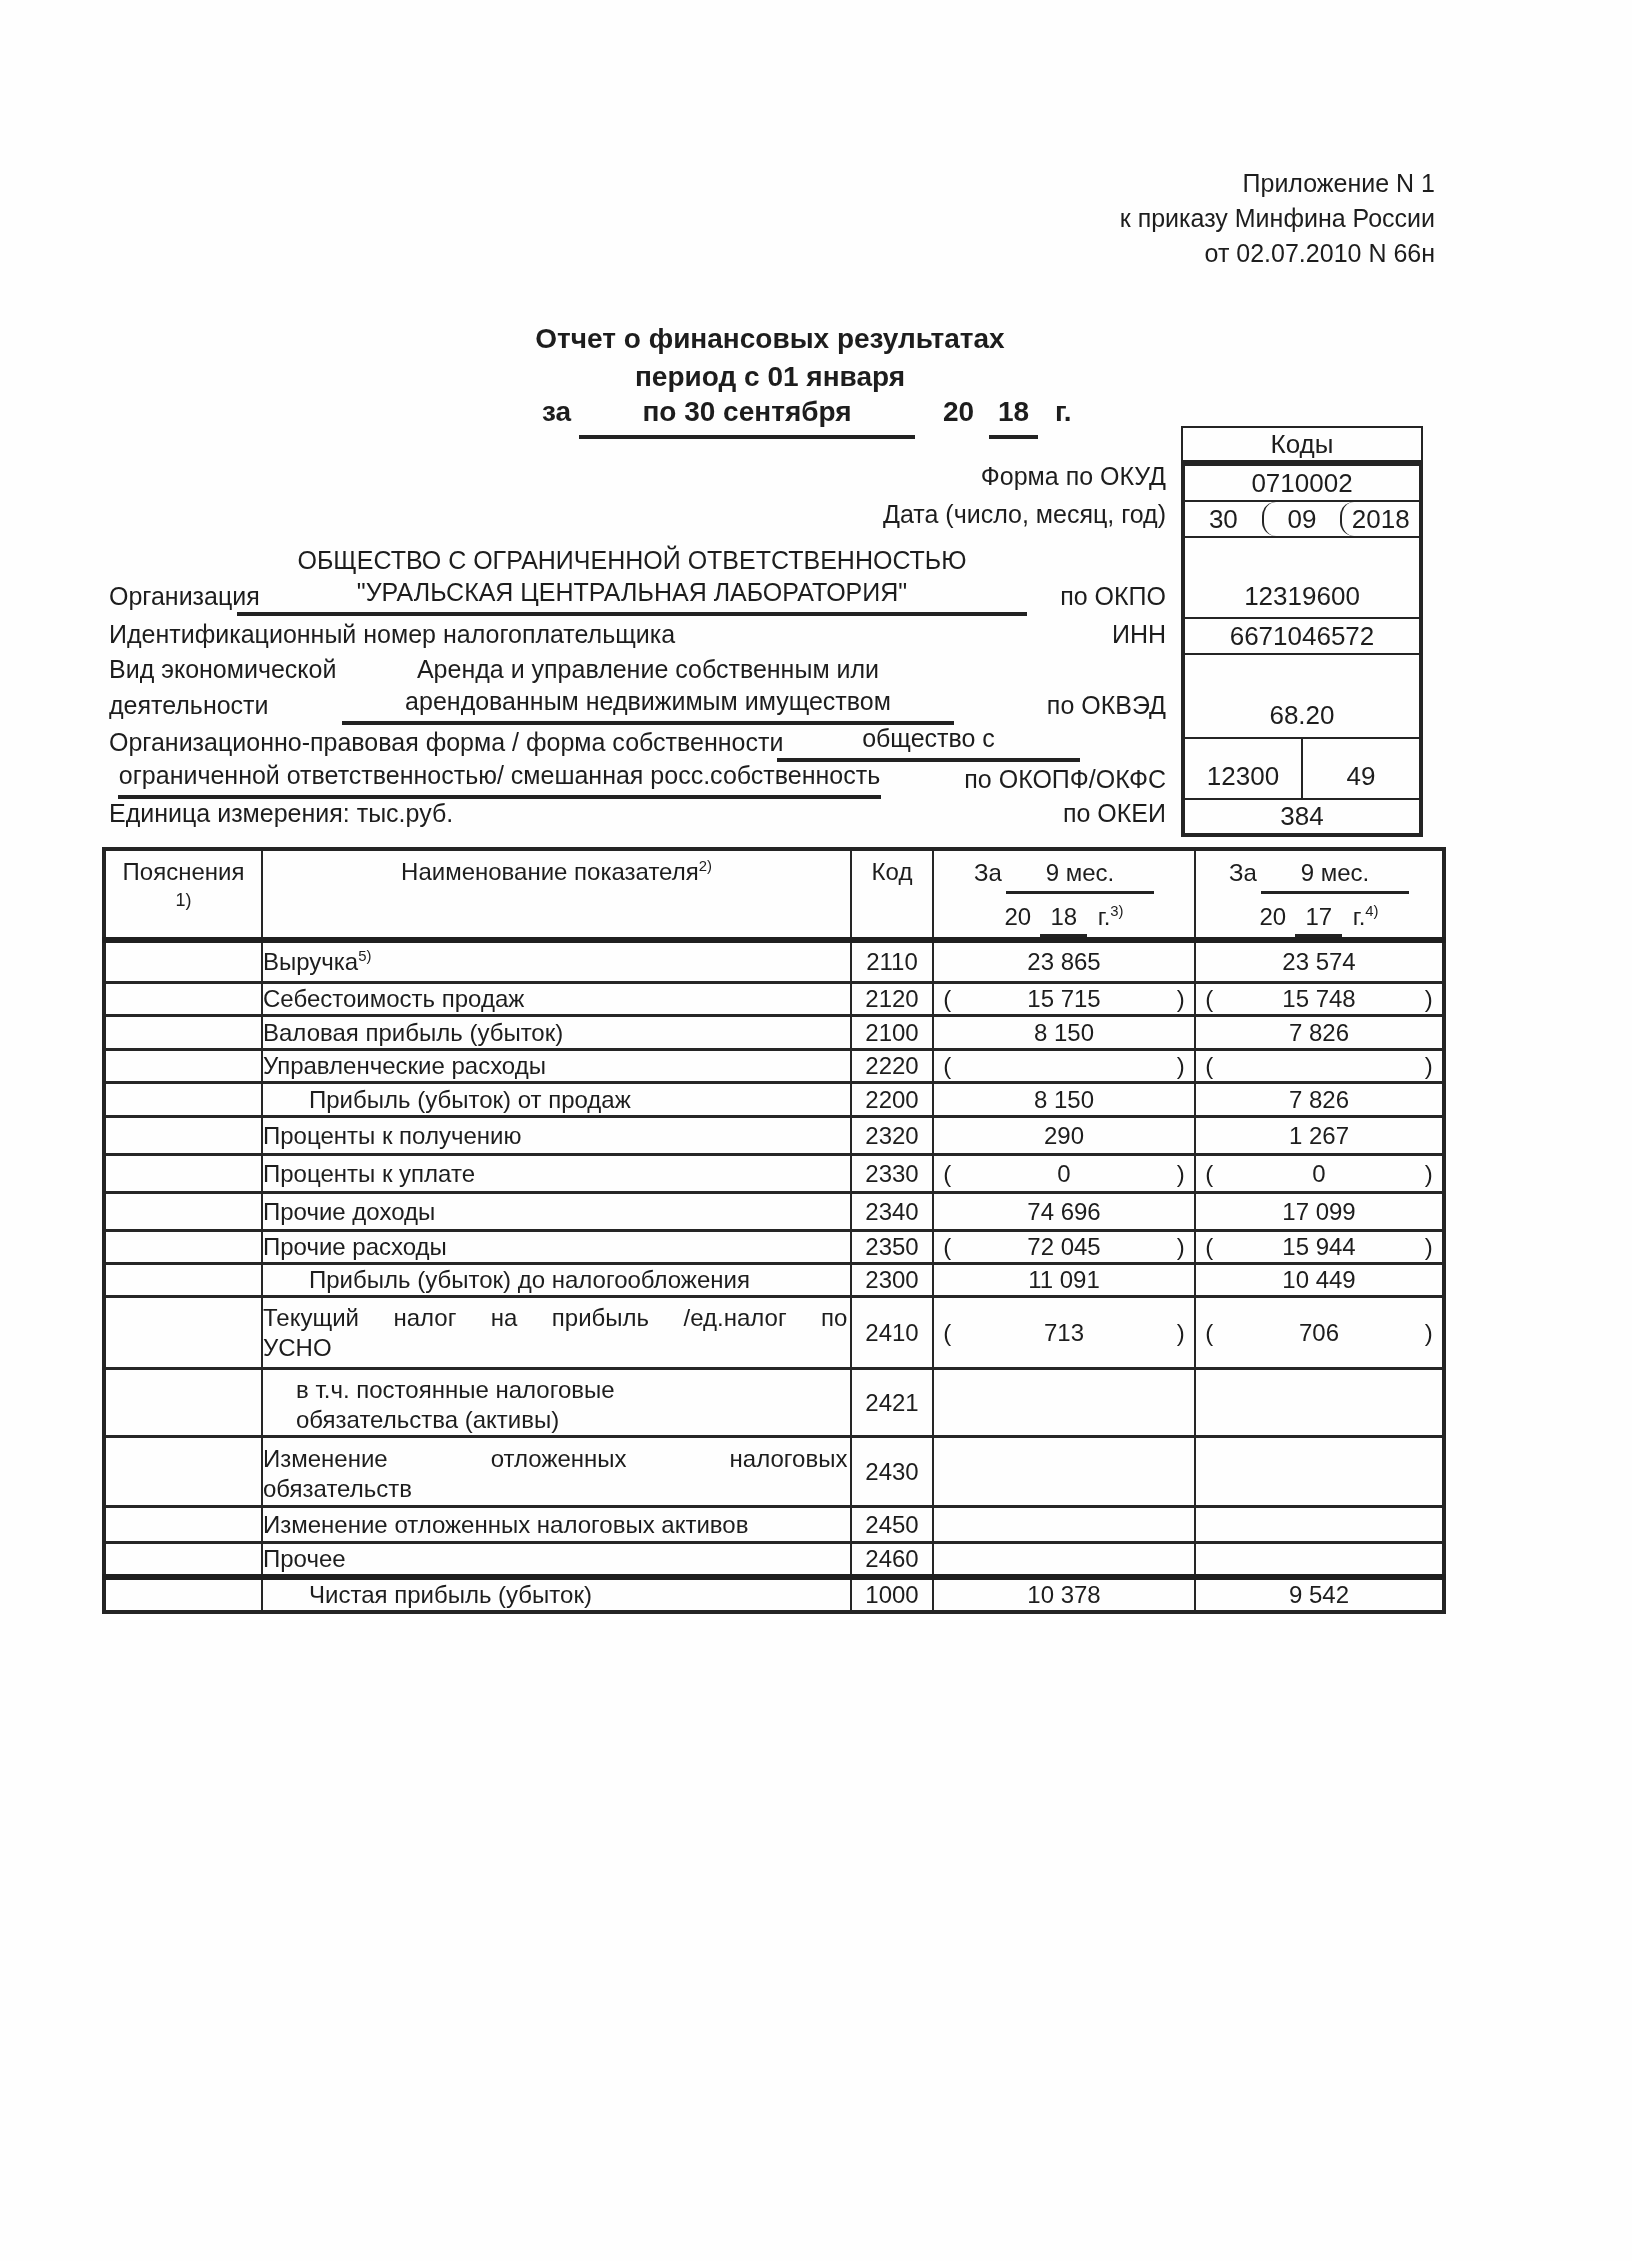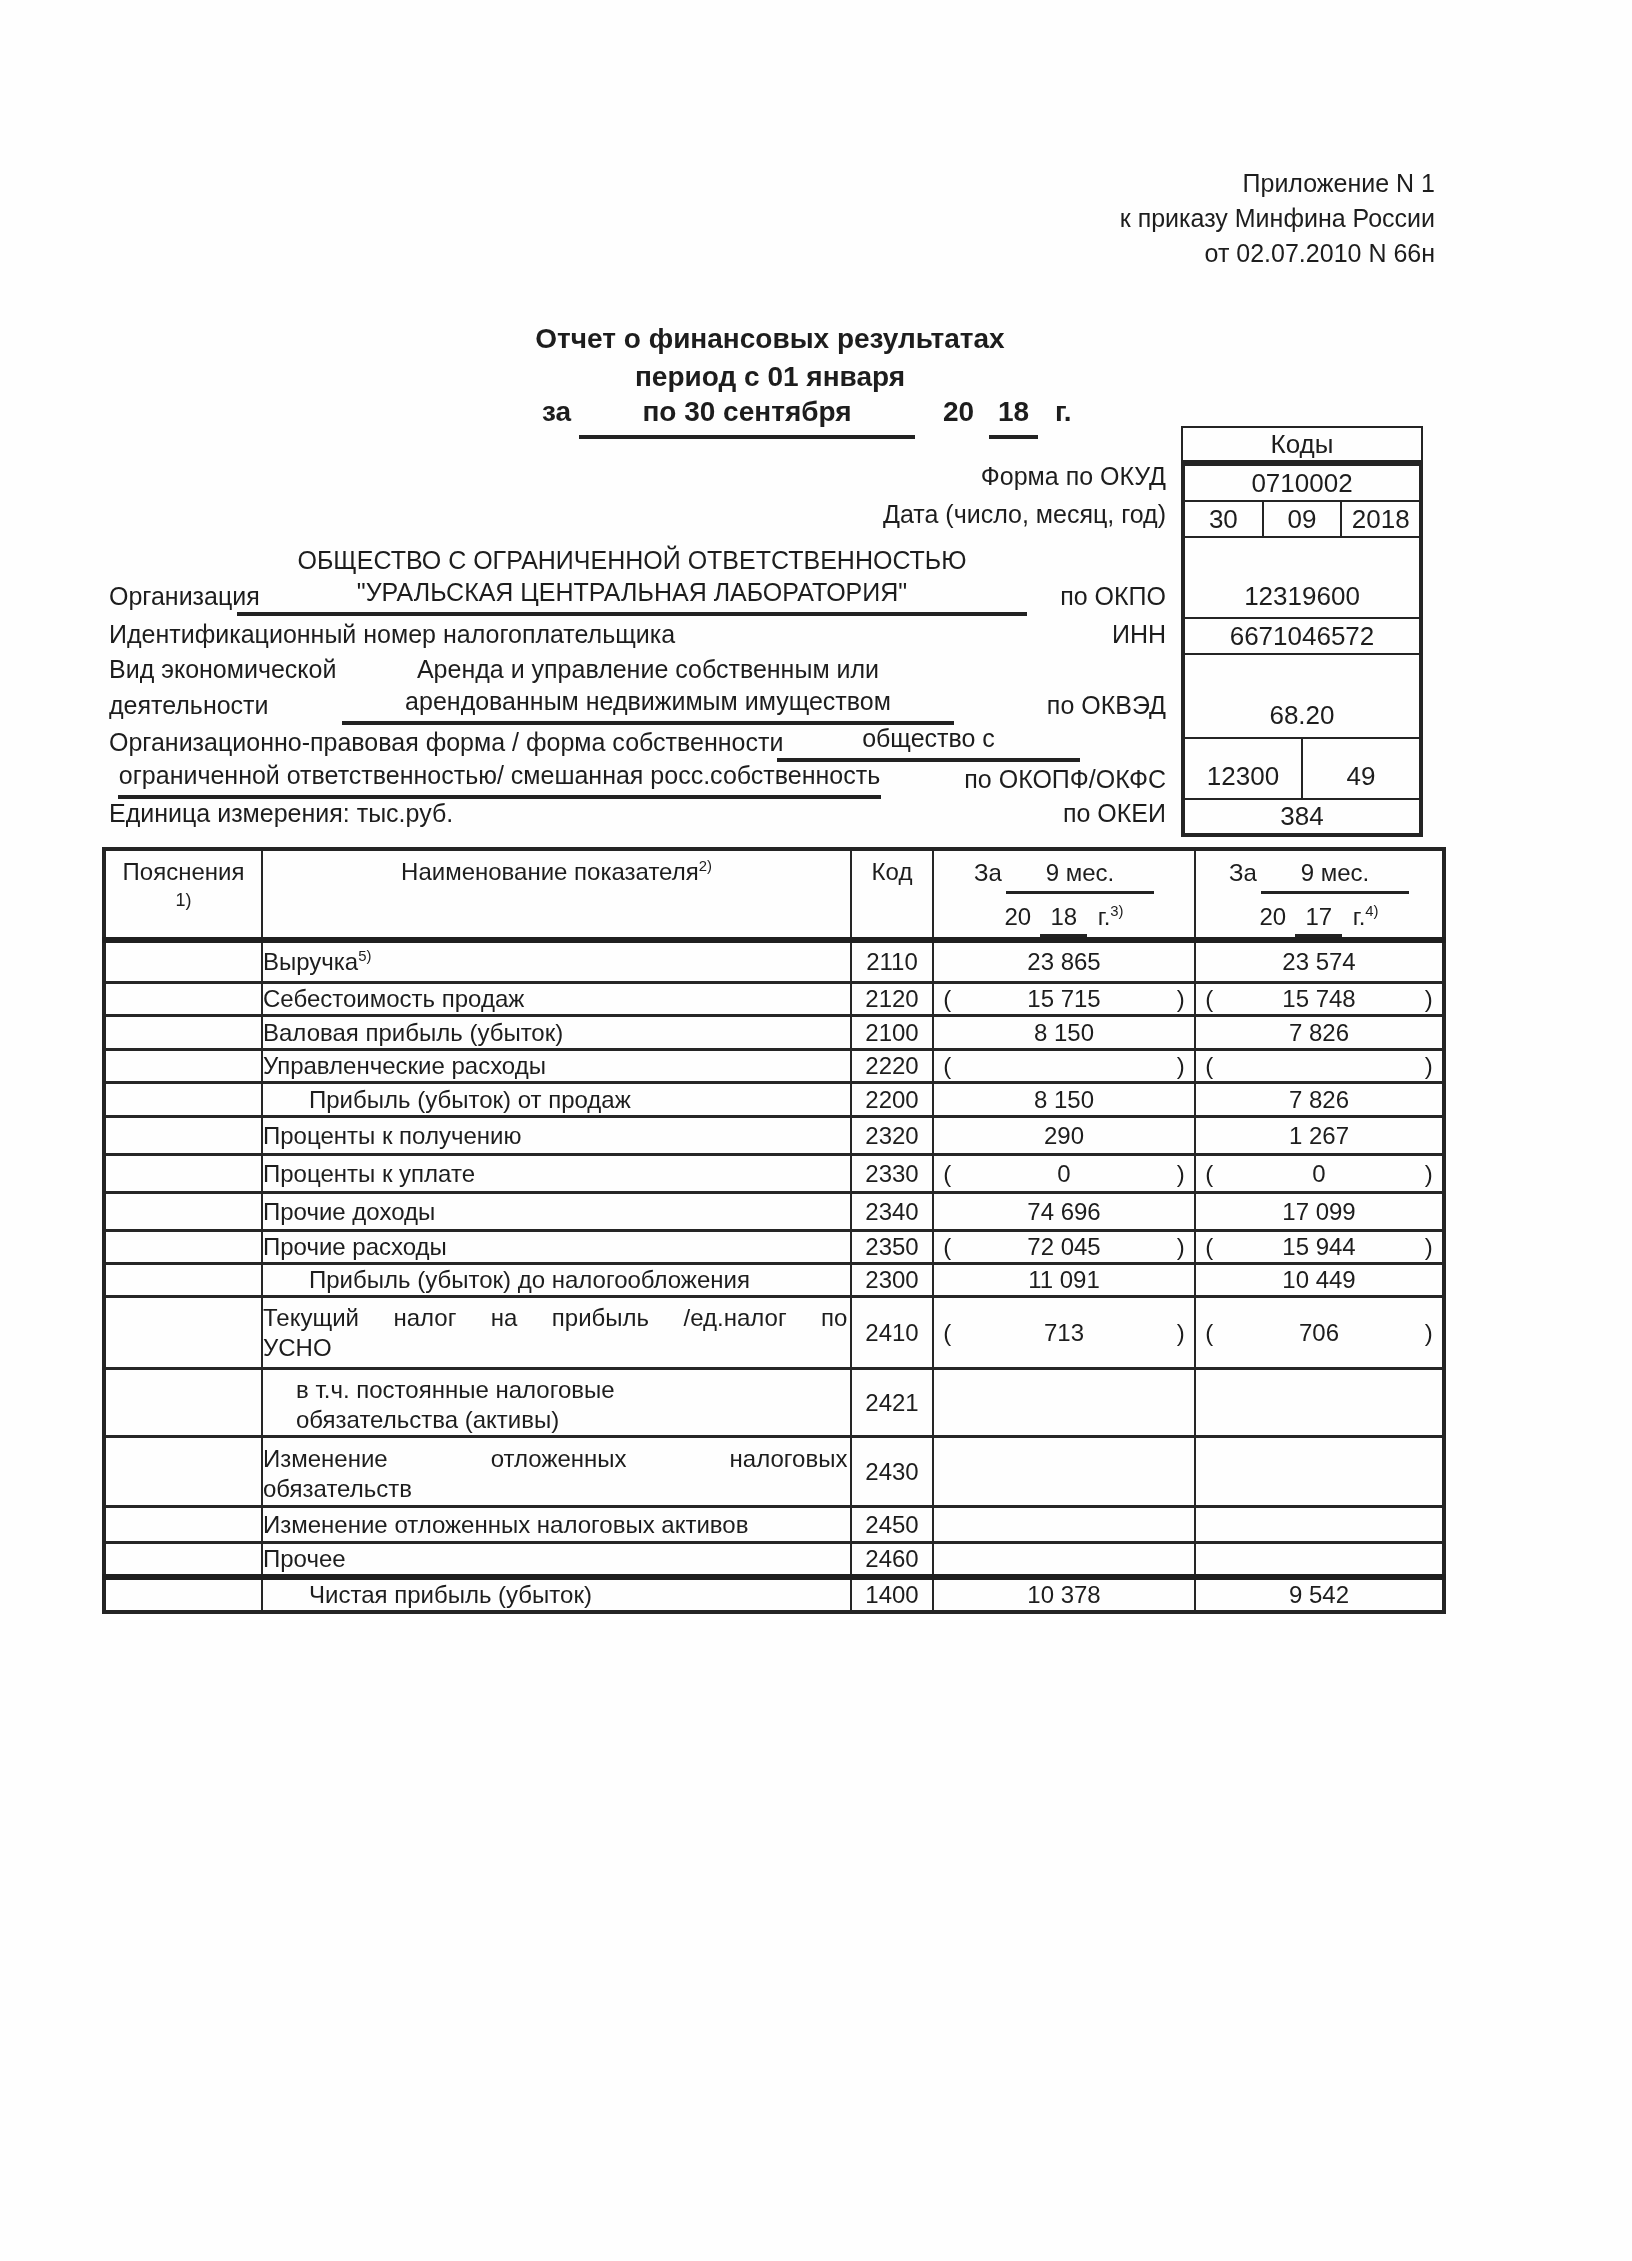--- a/index.html
+++ b/index.html
@@ -32,21 +32,21 @@
   
   .codesbox{left:1181px;top:426px;width:242px;font-size:26px;}
   .kody{height:32px;border:2.6px solid #242424;display:flex;
     align-items:center;justify-content:center;}
   .codes-main{border:4px solid #242424;border-top:4.6px solid #242424;margin-top:0;}
   .crow{border-bottom:2.6px solid #242424;display:flex;
     align-items:center;justify-content:center;}
   .crow.last{border-bottom:none;}
   .c-okud{height:34px;}
   .c-date{height:34px;padding:0;}
-  .c-date .dcell{flex:1;height:100%;display:flex;align-items:center;justify-content:center;}
+  .c-date .dcell{flex:1;height:100%;display:flex;align-items:center;justify-content:center;border-radius:14px;}
   .c-date .dcell + .dcell{border-left:2.6px solid #242424;}
   .c-okpo{height:74px;align-items:flex-end;padding-bottom:5.3px;}
   .c-inn{height:34px;}
   .c-okved{height:76px;align-items:flex-end;padding-bottom:5.3px;}
   .c-okopf{height:59px;padding:0;align-items:stretch;}
   .c-okopf .half{flex:1;display:flex;align-items:flex-end;justify-content:center;padding-bottom:5.3px;}
   .c-okopf .half + .half{border-left:2.6px solid #242424;}
   .c-okei{height:33px;}
 
   
@@ -482,21 +482,21 @@
           <div class="valwrap">
             <span>&nbsp;</span>
             <span class="v"></span>
             <span>&nbsp;</span>
           </div>
         </td>
       </tr>
       <tr class="thick-top" style="height: 34px;">
         <td></td>
         <td class="name ind1"><span>Чистая прибыль (убыток)</span></td>
-        <td class="code">1400</td>
+        <td class="code">1000</td>
         <td>
           <div class="valwrap">
             <span>&nbsp;</span>
             <span class="v">10 378</span>
             <span>&nbsp;</span>
           </div>
         </td>
         <td>
           <div class="valwrap">
             <span>&nbsp;</span>

